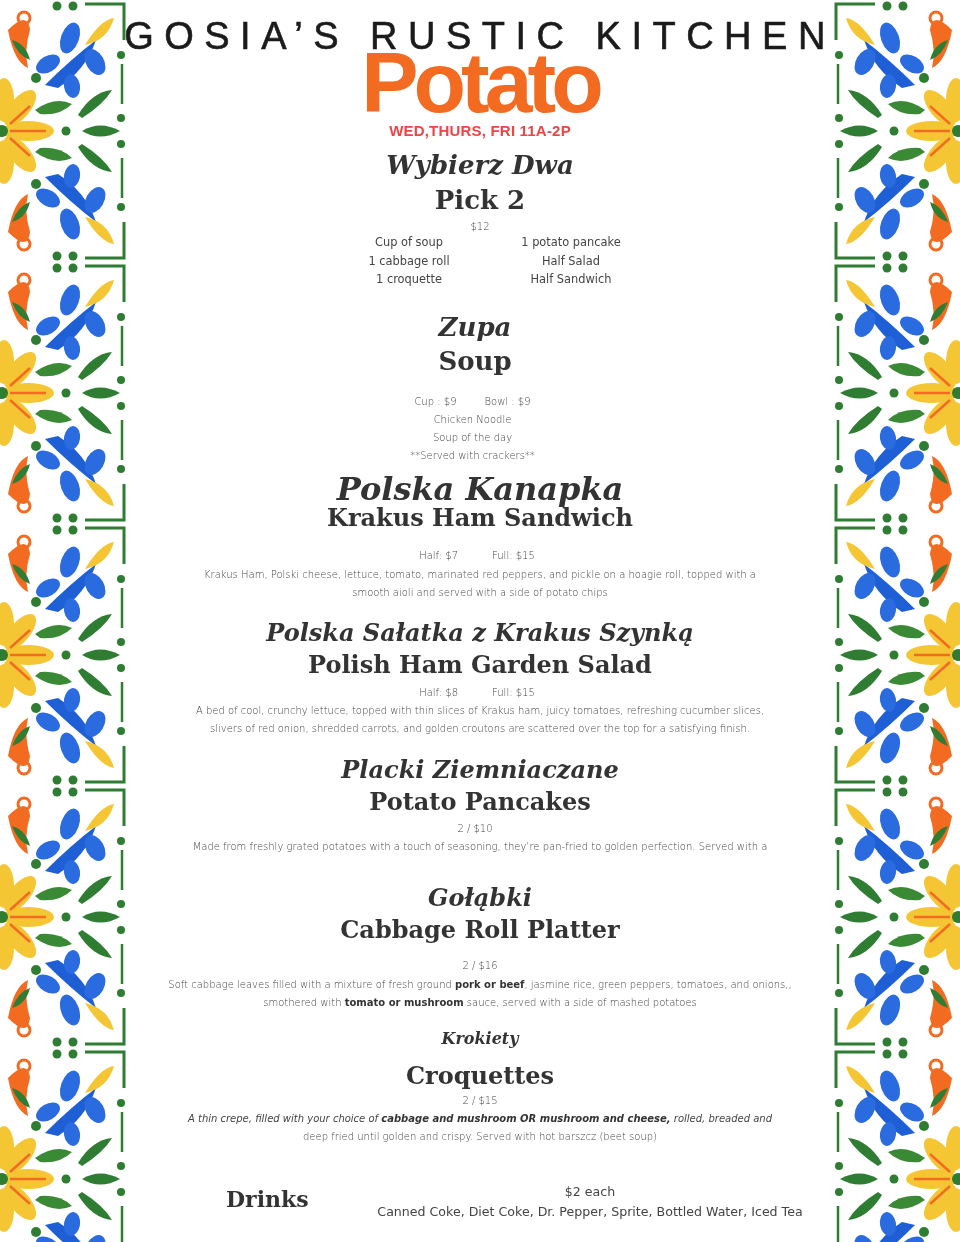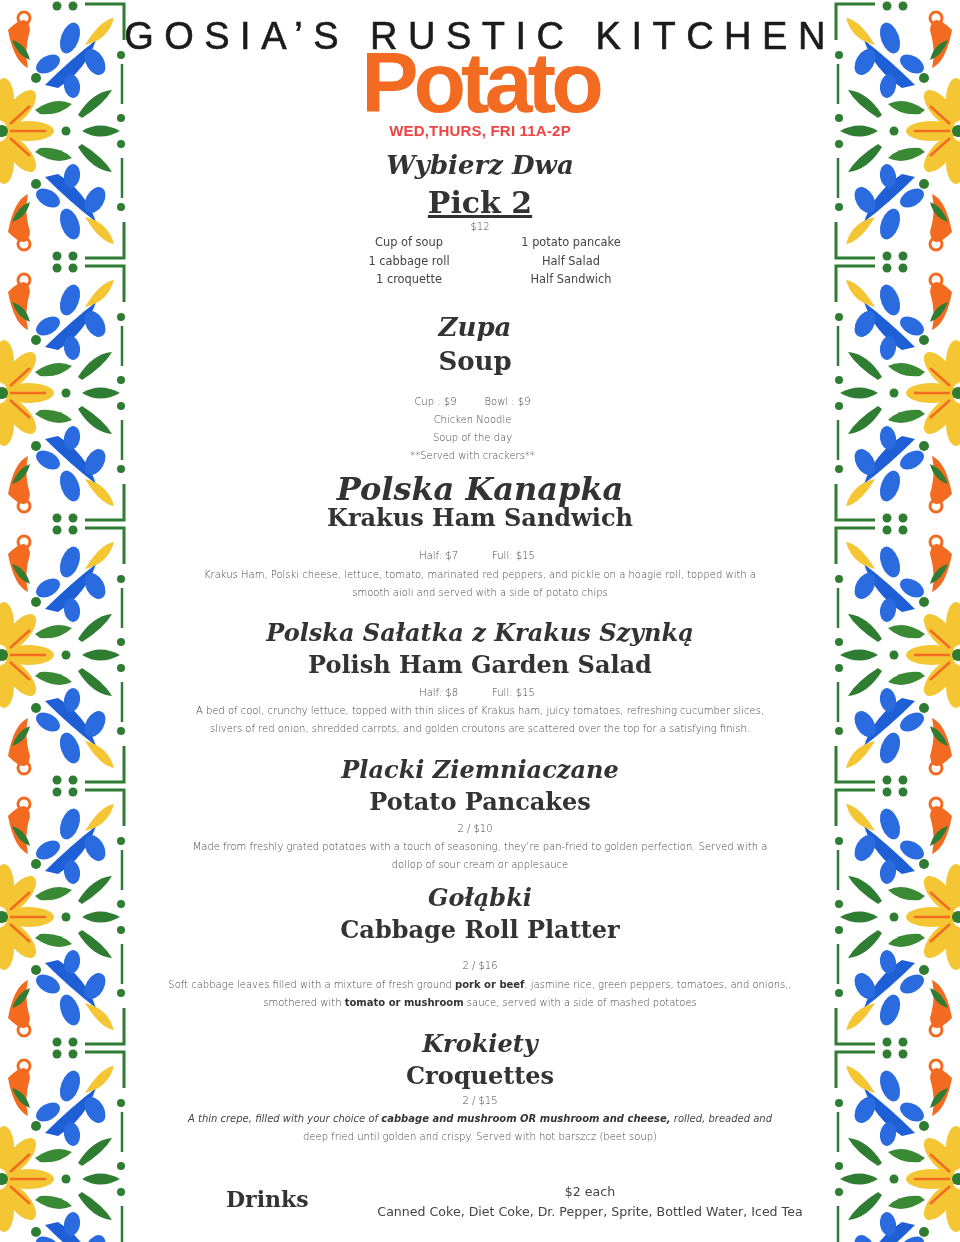--- a/index.html
+++ b/index.html
@@ -103,21 +103,21 @@
     <use href="#tile" y="1048"></use>
   </svg>
 </div>
 
 <div class="content">
   <div class="brand">GOSIA’S RUSTIC KITCHEN</div>
   <div class="lunch">Potato</div>
   <div class="hours">WED,THURS, FRI  11A-2P</div>
 
   <div class="it" style="top:150px;font-size:26px;">Wybierz Dwa</div>
-  <div class="hd" style="top:185px;font-size:30px;text-decoration:underline;">Pick 2</div>
+  <div class="hd" style="top:185px;font-size:26px;">Pick 2</div>
   <div class="sm" style="top:218px;">$12</div>
   <div class="pick-cols">
     <div class="pick-col" style="left:199px;">
       <div>Cup of soup</div>
       <div>1 cabbage roll</div>
       <div>1 croquette</div>
     </div>
     <div class="pick-col" style="left:361px;">
       <div>1 potato pancake</div>
       <div>Half Salad</div>
@@ -147,29 +147,28 @@
   <div class="sm" style="top:684px;left:-6px;">
     <span>Half: $8</span><span class="gap" style="width:34px"></span><span>Full: $15</span>
   </div>
   <div class="sm" style="top:702px;">A bed of cool, crunchy lettuce, topped with thin slices of Krakus ham, juicy tomatoes, refreshing cucumber slices,</div>
   <div class="sm" style="top:720px;">slivers of red onion, shredded carrots, and golden croutons are scattered over the top for a satisfying finish.</div>
 
   <div class="it" style="top:755px;font-size:24px;">Placki Ziemniaczane</div>
   <div class="hd" style="top:787px;font-size:24px;">Potato Pancakes</div>
   <div class="sm" style="top:820px;left:-10px;">2 / $10</div>
   <div class="sm" style="top:838px;">Made from freshly grated potatoes with a touch of seasoning, they’re pan-fried to golden perfection. Served with a</div>
-  <div class="sm" style="top:856px;">dollop of sour cream or applesauce</div>
 
   <div class="it" style="top:883px;font-size:24px;">Gołąbki</div>
   <div class="hd" style="top:915px;font-size:24px;">Cabbage Roll Platter</div>
   <div class="sm" style="top:957px;">2 / $16</div>
   <div class="sm" style="top:994px;"><span>smothered with </span><b>tomato or mushroom</b><span> sauce, served with a side of mashed potatoes</span></div>
   <div class="sm" style="top:976px;left:-20px;right:-20px;"><span>Soft cabbage leaves filled with a mixture of fresh ground </span><b>pork or beef</b><span>, jasmine rice, green peppers, tomatoes, and onions,,</span></div>
 
-  <div class="it" style="top:1029px;font-size:24px;text-align:center;">Krokiety</div>
+  <div class="it" style="top:1029px;font-size:16px;text-align:center;">Krokiety</div>
   <div class="hd" style="top:1061px;font-size:24px;">Croquettes</div>
   <div class="sm" style="top:1092px;">2 / $15</div>
   <div class="sm" style="top:1110px;font-style:italic;"><span>A thin crepe, filled with your choice of  </span><b>cabbage and mushroom OR mushroom and cheese,</b><span> rolled, breaded and</span></div>
   <div class="sm" style="top:1128px;">deep fried until golden and crispy. Served with hot barszcz (beet soup)</div>
 
   <div class="drinks-h">Drinks</div>
   <div class="drinks-block">
     <div>$2 each</div>
     <div>Canned Coke, Diet Coke, Dr. Pepper, Sprite, Bottled Water, Iced Tea</div>
   </div>

